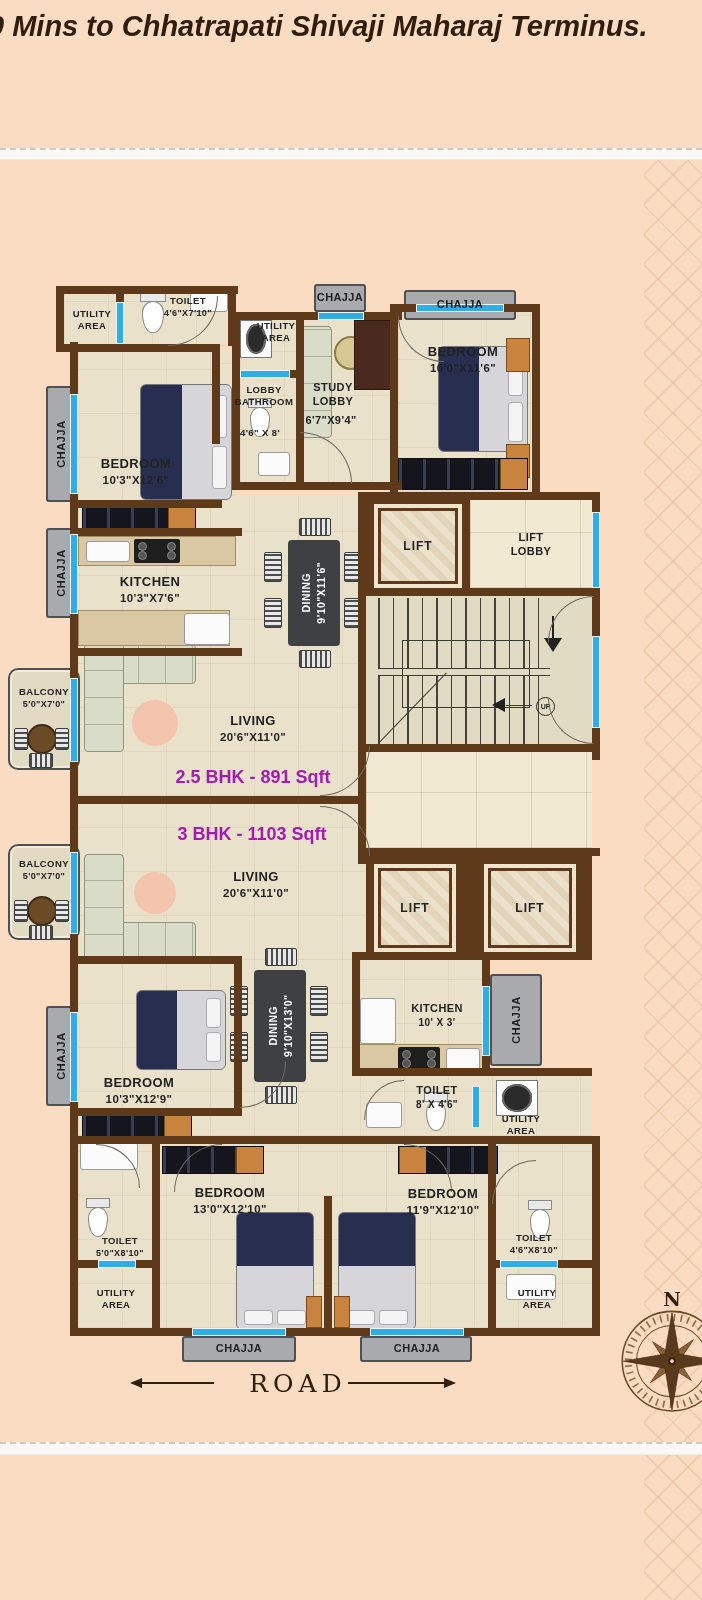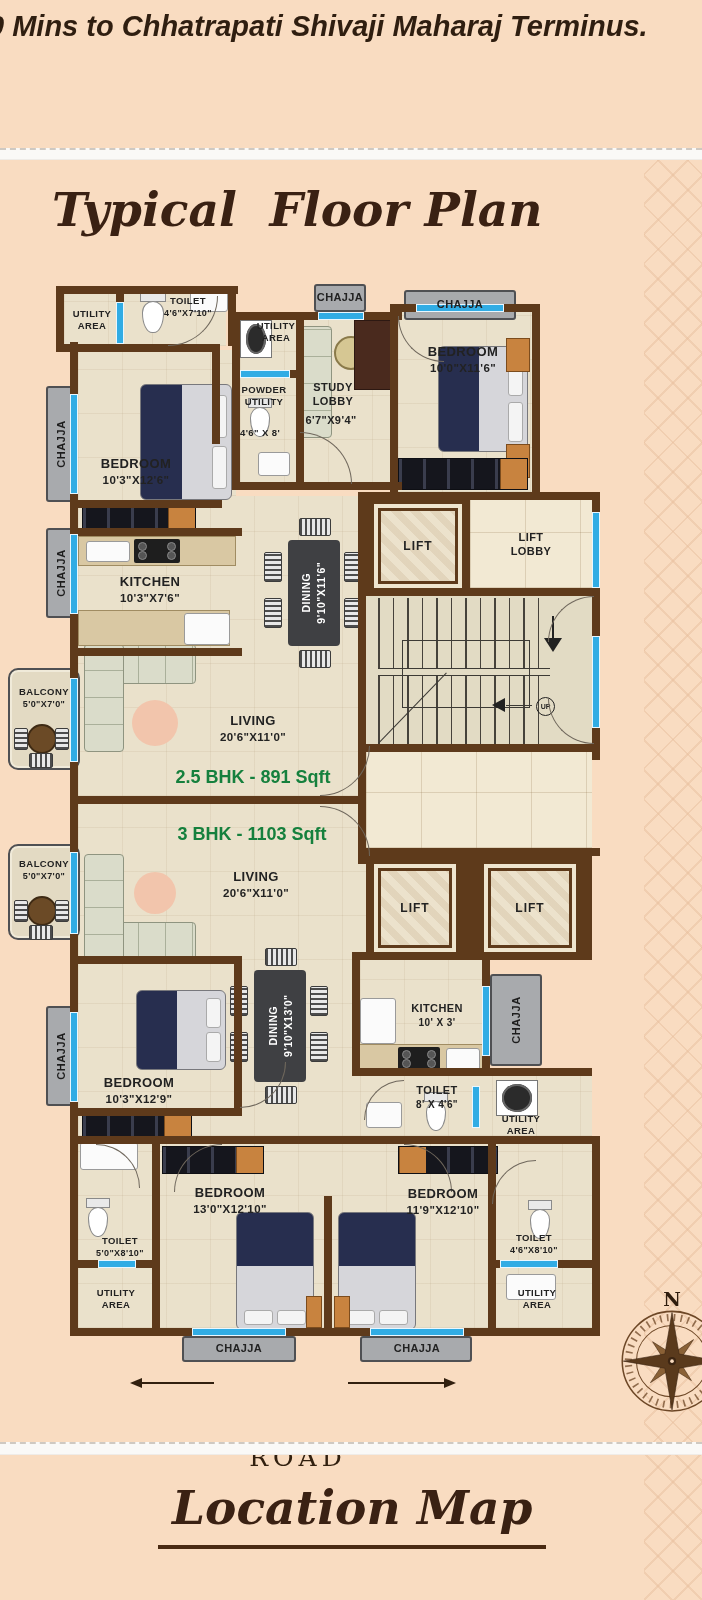--- a/index.html
+++ b/index.html
@@ -23,21 +23,21 @@
   
   .lbl{position:absolute;transform:translate(-50%,-50%);text-align:center;color:#222;
        font:700 11px/1.25 "Liberation Sans",sans-serif;letter-spacing:.4px;z-index:40;white-space:nowrap}
   .lbl .sz{display:block;font-size:10px;margin-top:1px}
   .lbl.wrap{white-space:normal;width:58px}
   .lbl.lg{font-size:13px}.lbl.lg .sz{font-size:11.5px}
   .lbl.sm{font-size:9.5px}.lbl.sm .sz{font-size:9px}
   .vlbl{position:absolute;transform:translate(-50%,-50%) rotate(-90deg);color:#1d1d1d;
         font:700 11px/1 "Liberation Sans",sans-serif;letter-spacing:.6px;z-index:40;white-space:nowrap}
   .bhk{position:absolute;transform:translate(-50%,-50%);font:600 18px "Liberation Sans",sans-serif;
-       color:#15803d;white-space:nowrap;z-index:40}
+       color:#a21caf;white-space:nowrap;z-index:40}
   
   .cj{position:absolute;background:#a8aaad;border:2px solid #4f5053;box-sizing:border-box;
       border-radius:3px;z-index:8}
   .balc{position:absolute;background:#e3dac3;border:2px solid #4f5053;box-sizing:border-box;
         border-radius:10px;box-shadow:inset 0 0 0 2px #f0ead9;z-index:8}
   
   .lift{position:absolute;border:8px solid #5e3a1b;background:#efe5cf;box-sizing:border-box;z-index:12;
         display:flex;align-items:center;justify-content:center}
   .lift .inner{position:absolute;inset:4px;border:3px solid #5e3a1b;
         background:repeating-linear-gradient(45deg,rgba(180,150,110,.18) 0 7px,transparent 7px 14px),#ece2cc}
@@ -103,23 +103,21 @@
 </style>
 </head>
 <body>
 
 <div id="canvas">
 
   <div class="pattern"></div>
 
   <div class="headline" style="left:-12px;top:10px">0 Mins to Chhatrapati Shivaji Maharaj Terminus.</div>
   <div class="band" style="top:148px;height:9px"></div>
-  <div class="sect-title" style="left:52px;top:182px">Typical  Floor Plan</div>
   <div class="band" style="top:1442px;height:10px"></div>
-  <div class="sect-title u" style="left:158px;top:1480px">Location Map</div>
 
   <div id="geo">
       <div class="fl" style="left: 64px; top: 294px; width: 162px; height: 52px; z-index: 2;"></div>
       <div class="fl" style="left: 78px; top: 350px; width: 136px; height: 152px; z-index: 2;"></div>
       <div class="fl" style="left: 214px; top: 350px; width: 22px; height: 146px; z-index: 2;"></div>
       <div class="fl" style="left: 240px; top: 318px; width: 154px; height: 166px; z-index: 2;"></div>
       <div class="fl" style="left: 398px; top: 312px; width: 134px; height: 180px; z-index: 2;"></div>
       <div class="fl tile" style="left: 470px; top: 500px; width: 122px; height: 88px; z-index: 2;"></div>
       <div class="fl stair" style="left: 366px; top: 596px; width: 226px; height: 148px; z-index: 2;"></div>
       <div class="fl tile" style="left: 366px; top: 752px; width: 226px; height: 96px; z-index: 2;"></div>
@@ -367,21 +365,21 @@
   <div class="wc-b" style="left:88px;top:1207px;width:18px;height:28px"></div>
   <div class="fixt" style="left:80px;top:1142px;width:56px;height:26px"></div>
   <div class="wc-t" style="left:528px;top:1200px;width:22px;height:8px"></div>
   <div class="wc-b" style="left:530px;top:1209px;width:18px;height:28px"></div>
   <div class="fixt" style="left:506px;top:1274px;width:48px;height:24px"></div>
 
   <div class="lbl sm wrap" style="left:92px;top:320px"><span>UTILITY AREA</span></div>
   <div class="lbl sm" style="left:188px;top:307px"><span>TOILET</span><span class="sz">4'6"X7'10"</span></div>
   <div class="lbl lg" style="left:136px;top:472px"><span>BEDROOM</span><span class="sz">10'3"X12'6"</span></div>
   <div class="lbl sm wrap" style="left:276px;top:332px"><span>UTILITY AREA</span></div>
-  <div class="lbl sm wrap" style="left:264px;top:396px;width:78px"><span>POWDER UTILITY</span></div>
+  <div class="lbl sm wrap" style="left:264px;top:396px;width:78px"><span>LOBBY BATHROOM</span></div>
   <div class="lbl sm" style="left:260px;top:433px"><span>4'6" X 8'</span></div>
   <div class="lbl wrap" style="left:333px;top:395px"><span>STUDY LOBBY</span></div>
   <div class="lbl" style="left:331px;top:421px"><span>6'7"X9'4"</span></div>
   <div class="lbl lg" style="left:463px;top:360px"><span>BEDROOM</span><span class="sz">10'0"X11'6"</span></div>
   <div class="lbl lg" style="left:150px;top:590px"><span>KITCHEN</span><span class="sz">10'3"X7'6"</span></div>
   <div class="lbl lg" style="left:253px;top:729px"><span>LIVING</span><span class="sz">20'6"X11'0"</span></div>
   <div class="bhk" style="left:253px;top:777px">2.5 BHK - 891 Sqft</div>
   <div class="bhk" style="left:252px;top:834px">3 BHK - 1103 Sqft</div>
   <div class="lbl lg" style="left:256px;top:885px"><span>LIVING</span><span class="sz">20'6"X11'0"</span></div>
   <div class="lbl sm" style="left:44px;top:698px"><span>BALCONY</span><span class="sz">5'0"X7'0"</span></div>
@@ -400,21 +398,21 @@
 
   <div class="vlbl" style="left:61px;top:444px">CHAJJA</div>
   <div class="vlbl" style="left:61px;top:573px">CHAJJA</div>
   <div class="vlbl" style="left:61px;top:1056px">CHAJJA</div>
   <div class="vlbl" style="left:516px;top:1020px">CHAJJA</div>
   <div class="lbl" style="left:340px;top:298px">CHAJJA</div>
   <div class="lbl" style="left:460px;top:305px">CHAJJA</div>
   <div class="lbl" style="left:239px;top:1349px">CHAJJA</div>
   <div class="lbl" style="left:417px;top:1349px">CHAJJA</div>
 
-  <div class="roadtx" style="left:298px;top:1457px">ROAD</div>
+  <div class="roadtx" style="left:298px;top:1383px">ROAD</div>
   <div class="arrline" style="left:142px;top:1382px;width:72px"></div>
   <div class="tri" style="left:130px;top:1378px;border-top:5px solid transparent;border-bottom:5px solid transparent;border-right:12px solid #32200f"></div>
   <div class="arrline" style="left:348px;top:1382px;width:96px"></div>
   <div class="tri" style="left:444px;top:1378px;border-top:5px solid transparent;border-bottom:5px solid transparent;border-left:12px solid #32200f"></div>
 
   <svg class="compass" viewBox="0 0 130 130" style="left:606px;top:1286px;width:132px;height:132px">
     <text x="65" y="20" text-anchor="middle" font-family="DejaVu Serif,serif" font-size="19" font-weight="bold" fill="#2f1c0d">N</text>
     <circle cx="65" cy="74" r="49" fill="none" stroke="#6d4726" stroke-width="1.5"></circle>
     <circle cx="65" cy="74" r="43" fill="none" stroke="#6d4726" stroke-width="7" stroke-dasharray="1.6,5.2" opacity=".75"></circle>
     <circle cx="65" cy="74" r="35" fill="none" stroke="#6d4726" stroke-width="1"></circle>

